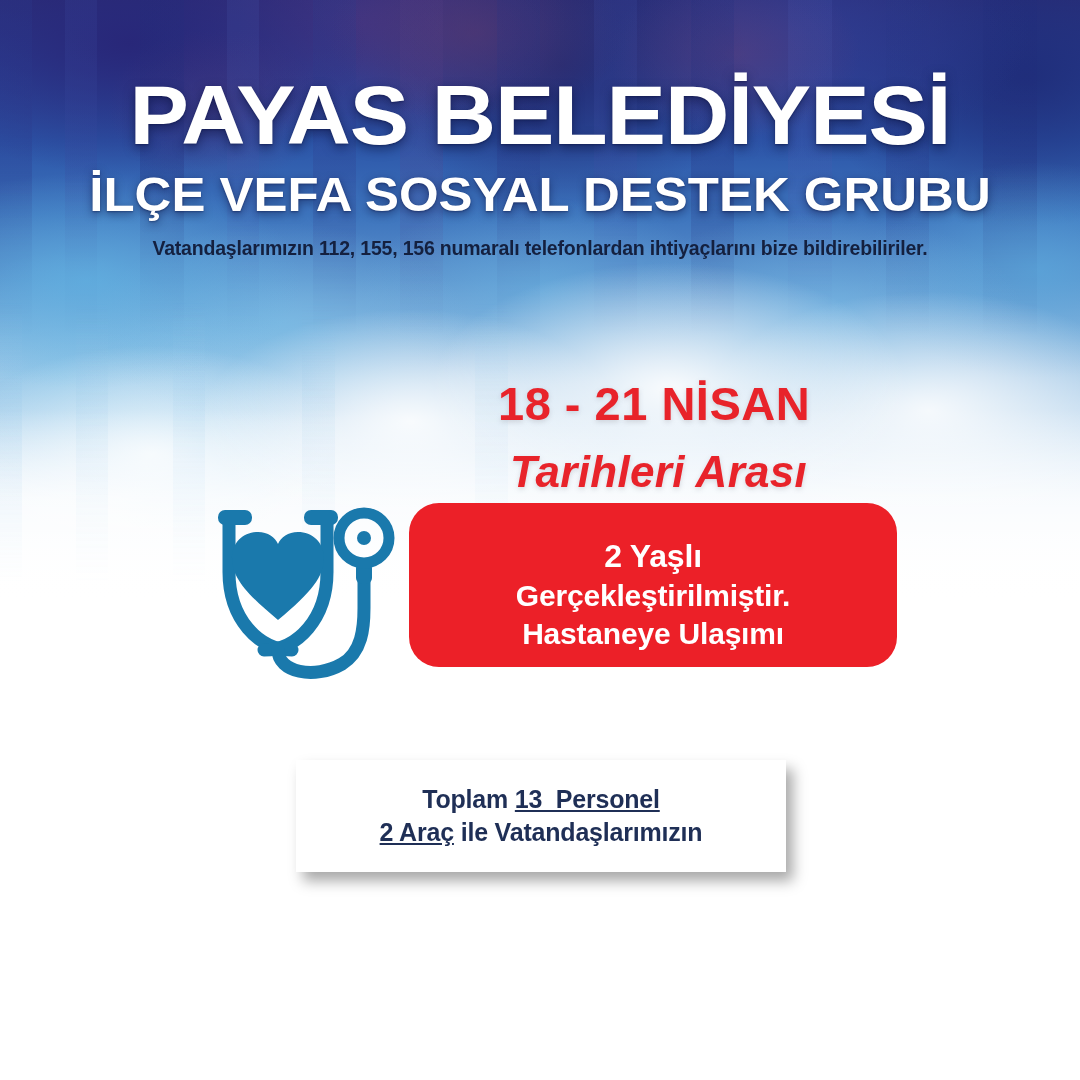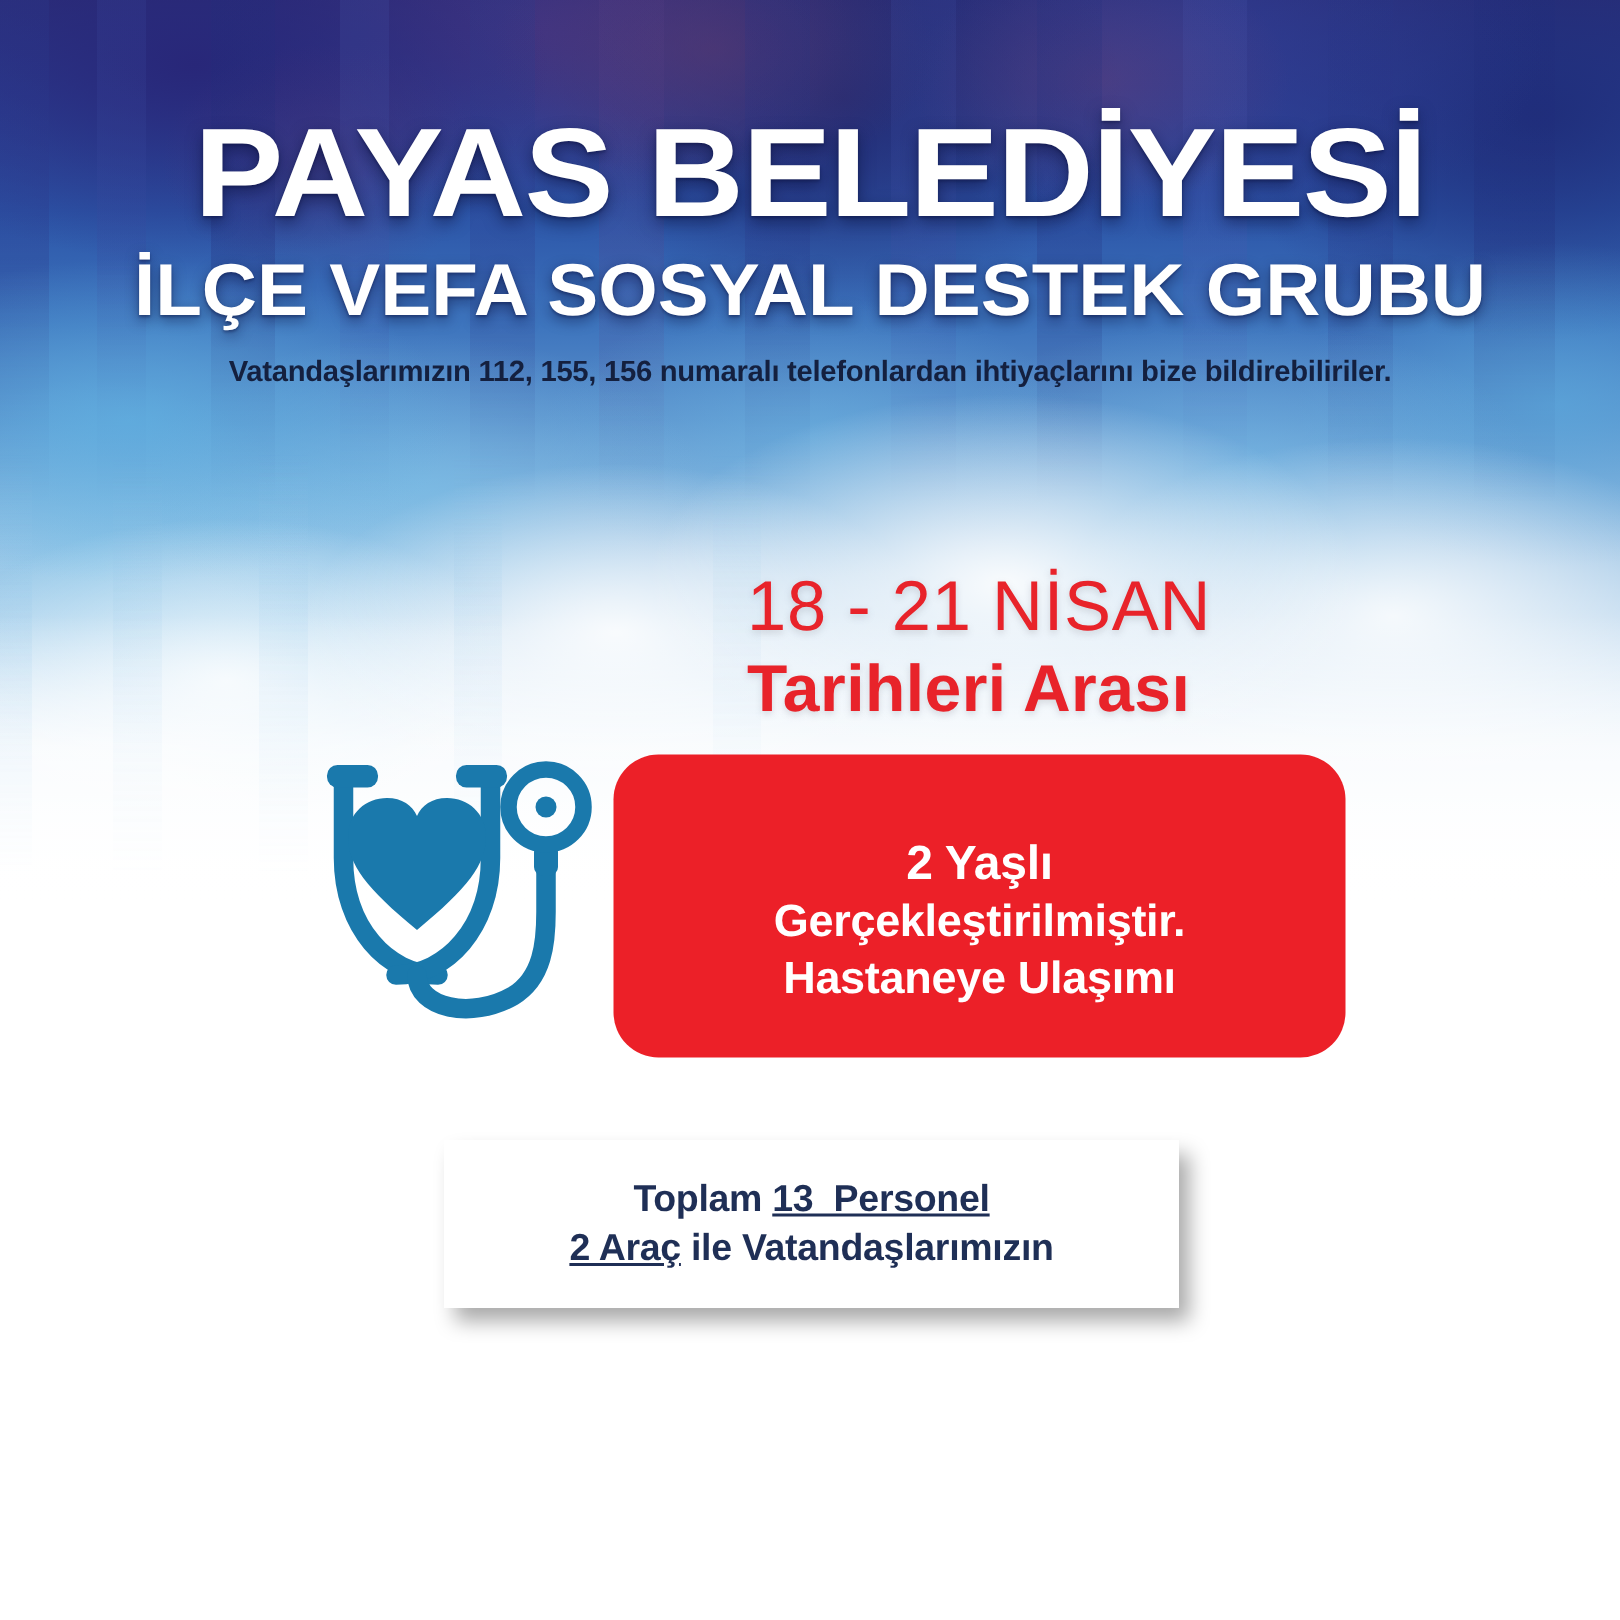--- a/index.html
+++ b/index.html
@@ -178,49 +178,50 @@
     position: absolute;
     left: 498px;
     top: 378px;
     text-align: left;
     color: #e8232a;
     text-shadow: 0 2px 5px rgba(120,120,130,.25);
   }
   .date-line-1 {
     margin: 0;
     font-size: 47px;
-    font-weight: normal;
+    font-weight: bold;
     line-height: 1.12;
     letter-spacing: 0.5px;
   }
   .date-line-2 {
-    margin: 0;
+    margin: 12px;
     padding-top: 4px;
     font-size: 44px;
     font-weight: bold;
     line-height: 1.12;
     letter-spacing: 0.3px;
+    font-style: italic;
   }
 
   
   .stethoscope {
     position: absolute;
     left: 196px;
     top: 500px;
     width: 206px;
     height: 190px;
   }
 
   
   .red-box {
     position: absolute;
     left: 409px;
     top: 503px;
     width: 488px;
-    height: 202px;
+    height: 164px;
     background: #ec2028;
     border-radius: 30px;
     display: flex;
     flex-direction: column;
     align-items: center;
     justify-content: center;
     color: #ffffff;
     text-align: center;
     padding-top: 19px;
     box-sizing: border-box;

